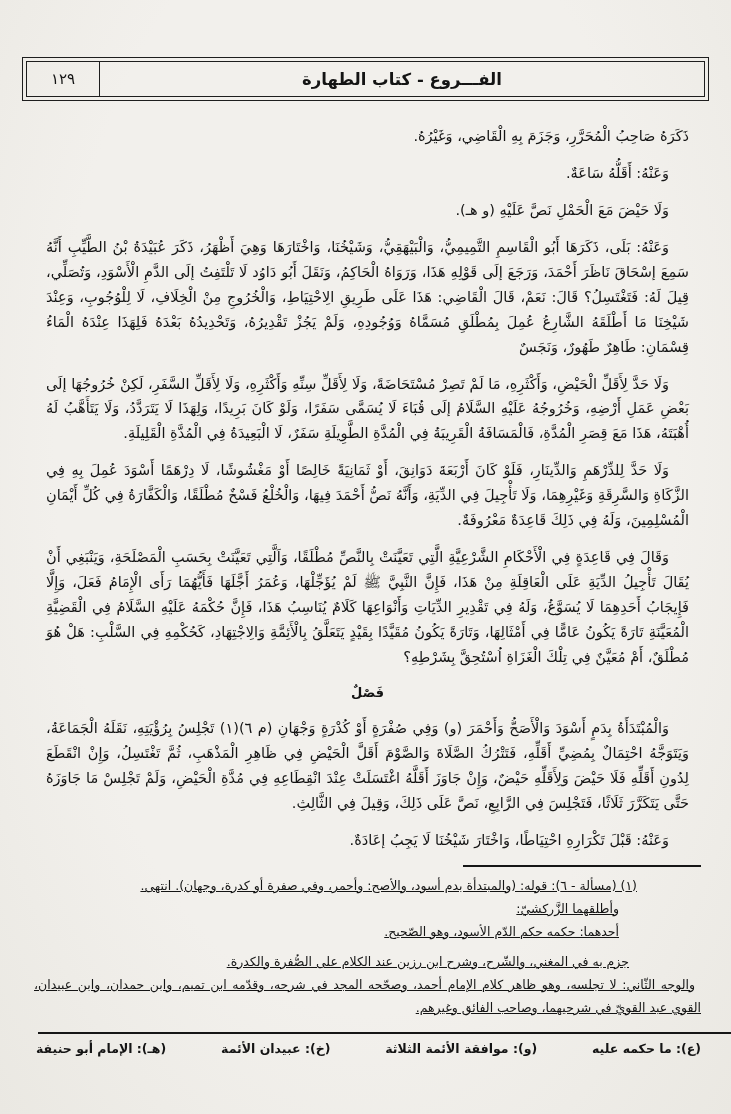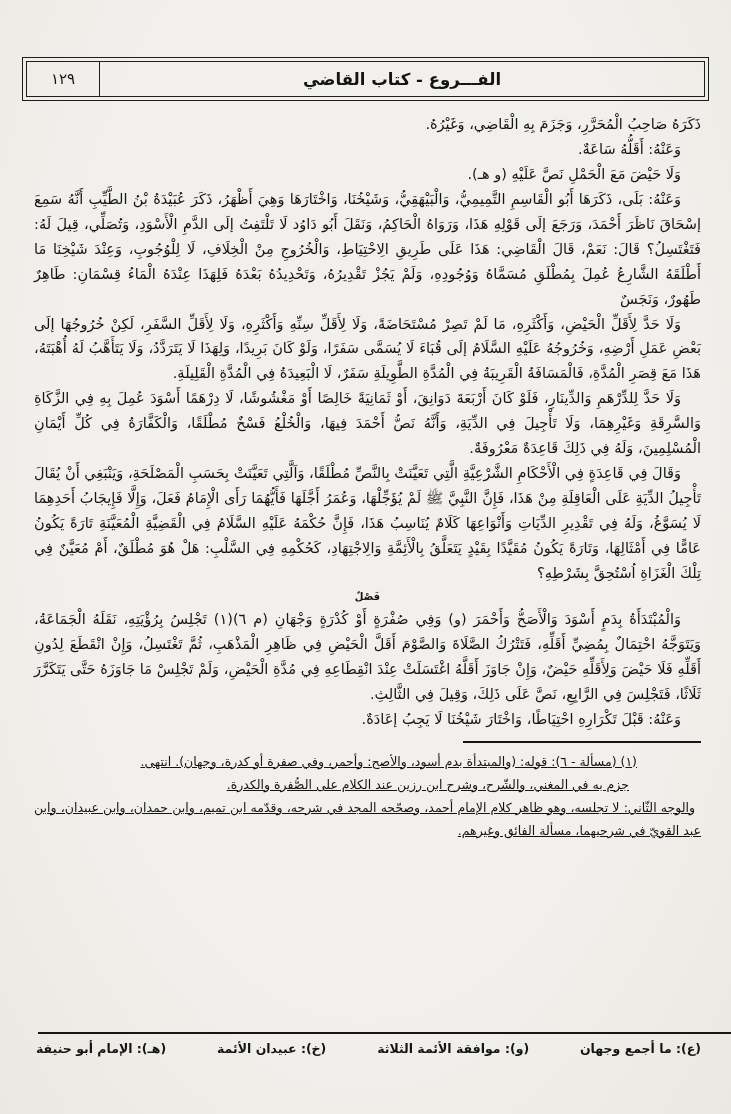--- a/index.html
+++ b/index.html
@@ -50,46 +50,46 @@
     font-weight: normal;
   }
   
   .content {
     padding: 11px 30px 0 34px;
     font-size: 14.5px;
     line-height: 1.72;
     text-align: justify;
   }
   .para {
-    margin: 0;
+    margin: 12px;
     text-indent: 20px;
   }
   .para.no-indent { text-indent: 0; }
   .section-heading {
     text-align: center;
     font-weight: bold;
-    font-size: 10px;
+    font-size: 13px;
     margin: 2px 0;
   }
   
   .footnote-sep {
     width: 238px;
     height: 0;
     border-top: 2px solid #161616;
     margin: 9px 0 7px auto; 
   }
   .footnotes {
     font-size: 12.5px;
     line-height: 1.84;
     text-align: justify;
   }
   .fn { margin: 0; text-decoration: underline; }
   .ind-a { text-indent: 64px; }
   .ind-b { text-indent: 82px; }
-  .ind-c { text-indent: 72px; }
+  .ind-c { text-indent: 72px; margin-top: 7px; }
   .ind-d { text-indent: 12px; }
   .ind-e { text-indent: 6px; }
   
   .footer {
     position: absolute;
     top: 1032px;
     left: 0;
     right: 0;
   }
   .footer-rule {
@@ -108,21 +108,21 @@
     white-space: nowrap;
   }
 </style>
 </head>
 <body>
 
 <div class="page">
 
   <div class="header-outer">
     <div class="header-inner">
-      <div class="header-title">الفـــروع - كتاب القاضي</div>
+      <div class="header-title">الفـــروع - كتاب الطهارة</div>
       <div class="page-num">١٢٩</div>
     </div>
   </div>
 
   <div class="content">
     <p class="para no-indent">ذَكَرَهُ صَاحِبُ الْمُحَرَّرِ، وَجَزَمَ بِهِ الْقَاضِي، وَغَيْرُهُ.</p>
     <p class="para">وَعَنْهُ: أَقَلُّهُ سَاعَةٌ.</p>
     <p class="para">وَلَا حَيْضَ مَعَ الْحَمْلِ نَصَّ عَلَيْهِ (و هـ).</p>
     <p class="para">وَعَنْهُ: بَلَى، ذَكَرَهَا أَبُو الْقَاسِمِ التَّمِيمِيُّ، وَالْبَيْهَقِيُّ، وَشَيْخُنَا، وَاخْتَارَهَا وَهِيَ أَظْهَرُ، ذَكَرَ عُبَيْدَةُ بْنُ الطَّيِّبِ أَنَّهُ سَمِعَ إسْحَاقَ نَاظَرَ أَحْمَدَ، وَرَجَعَ إلَى قَوْلِهِ هَذَا، وَرَوَاهُ الْحَاكِمُ، وَنَقَلَ أَبُو دَاوُد لَا تَلْتَفِتُ إلَى الدَّمِ الْأَسْوَدِ، وَتُصَلِّي، قِيلَ لَهُ: فَتَغْتَسِلُ؟ قَالَ: نَعَمْ، قَالَ الْقَاضِي: هَذَا عَلَى طَرِيقِ الِاحْتِيَاطِ، وَالْخُرُوجِ مِنْ الْخِلَافِ، لَا لِلْوُجُوبِ، وَعِنْدَ شَيْخِنَا مَا أَطْلَقَهُ الشَّارِعُ عُمِلَ بِمُطْلَقِ مُسَمَّاهُ وَوُجُودِهِ، وَلَمْ يَجُزْ تَقْدِيرُهُ، وَتَحْدِيدُهُ بَعْدَهُ فَلِهَذَا عِنْدَهُ الْمَاءُ قِسْمَانِ: طَاهِرٌ طَهُورٌ، وَنَجَسٌ</p>
     <p class="para">وَلَا حَدَّ لِأَقَلِّ الْحَيْضِ، وَأَكْثَرِهِ، مَا لَمْ تَصِرْ مُسْتَحَاضَةً، وَلَا لِأَقَلِّ سِنِّهِ وَأَكْثَرِهِ، وَلَا لِأَقَلِّ السَّفَرِ، لَكِنْ خُرُوجُهَا إلَى بَعْضِ عَمَلِ أَرْضِهِ، وَخُرُوجُهُ عَلَيْهِ السَّلَامُ إلَى قُبَاءَ لَا يُسَمَّى سَفَرًا، وَلَوْ كَانَ بَرِيدًا، وَلِهَذَا لَا يَتَرَدَّدُ، وَلَا يَتَأَهَّبُ لَهُ أُهْبَتَهُ، هَذَا مَعَ قِصَرِ الْمُدَّةِ، فَالْمَسَافَةُ الْقَرِيبَةُ فِي الْمُدَّةِ الطَّوِيلَةِ سَفَرٌ، لَا الْبَعِيدَةُ فِي الْمُدَّةِ الْقَلِيلَةِ.</p>
@@ -130,28 +130,30 @@
     <p class="para">وَقَالَ فِي قَاعِدَةٍ فِي الْأَحْكَامِ الشَّرْعِيَّةِ الَّتِي تَعَيَّنَتْ بِالنَّصِّ مُطْلَقًا، وَاَلَّتِي تَعَيَّنَتْ بِحَسَبِ الْمَصْلَحَةِ، وَيَنْبَغِي أَنْ يُقَالَ تَأْجِيلُ الدِّيَةِ عَلَى الْعَاقِلَةِ مِنْ هَذَا، فَإِنَّ النَّبِيَّ ﷺ لَمْ يُؤَجِّلْهَا، وَعُمَرُ أَجَّلَهَا فَأَيُّهُمَا رَأَى الْإِمَامُ فَعَلَ، وَإِلَّا فَإِيجَابُ أَحَدِهِمَا لَا يُسَوَّغُ، وَلَهُ فِي تَقْدِيرِ الدِّيَاتِ وَأَنْوَاعِهَا كَلَامٌ يُنَاسِبُ هَذَا، فَإِنَّ حُكْمَهُ عَلَيْهِ السَّلَامُ فِي الْقَضِيَّةِ الْمُعَيَّنَةِ تَارَةً يَكُونُ عَامًّا فِي أَمْثَالِهَا، وَتَارَةً يَكُونُ مُقَيَّدًا بِقَيْدٍ يَتَعَلَّقُ بِالْأَئِمَّةِ وَالِاجْتِهَادِ، كَحُكْمِهِ فِي السَّلْبِ: هَلْ هُوَ مُطْلَقٌ، أَمْ مُعَيَّنٌ فِي تِلْكَ الْغَزَاةِ اُسْتُحِقَّ بِشَرْطِهِ؟</p>
 
     <div class="section-heading">فَصْلٌ</div>
 
     <p class="para">وَالْمُبْتَدَأَةُ بِدَمٍ أَسْوَدَ وَالْأَصَحُّ وَأَحْمَرَ (و) وَفِي صُفْرَةٍ أَوْ كُدْرَةٍ وَجْهَانِ (م ٦)(١) تَجْلِسُ بِرُؤْيَتِهِ، نَقَلَهُ الْجَمَاعَةُ، وَيَتَوَجَّهُ احْتِمَالٌ بِمُضِيِّ أَقَلِّهِ، فَتَتْرُكُ الصَّلَاةَ وَالصَّوْمَ أَقَلَّ الْحَيْضِ فِي ظَاهِرِ الْمَذْهَبِ، ثُمَّ تَغْتَسِلُ، وَإِنْ انْقَطَعَ لِدُونِ أَقَلِّهِ فَلَا حَيْضَ وَلِأَقَلِّهِ حَيْضٌ، وَإِنْ جَاوَزَ أَقَلَّهُ اغْتَسَلَتْ عِنْدَ انْقِطَاعِهِ فِي مُدَّةِ الْحَيْضِ، وَلَمْ تَجْلِسْ مَا جَاوَزَهُ حَتَّى يَتَكَرَّرَ ثَلَاثًا، فَتَجْلِسَ فِي الرَّابِعِ، نَصَّ عَلَى ذَلِكَ، وَقِيلَ فِي الثَّالِثِ.</p>
     <p class="para">وَعَنْهُ: قَبْلَ تَكْرَارِهِ احْتِيَاطًا، وَاخْتَارَ شَيْخُنَا لَا يَجِبُ إعَادَةٌ.</p>
 
     <div class="footnote-sep"></div>
     <div class="footnotes">
       <div class="fn ind-a">(١) (مسألة - ٦): قوله: (والمبتدأة بدم أسود، والأصح: وأحمر، وفي صفرة أو كدرة، وجهان). انتهى.</div>
+      <div class="fn ind-b">وأطلقهما الزَّركشيّ:</div>
+      <div class="fn ind-b">أحدهما: حكمه حكم الدّم الأسود، وهو الصّحيح.</div>
       <div class="fn ind-c">جزم به في المغني، والشّرح، وشرح ابن رزين عند الكلام على الصُّفرة والكدرة.</div>
-      <div class="fn ind-e">والوجه الثّاني: لا تجلسه، وهو ظاهر كلام الإمام أحمد، وصحّحه المجد في شرحه، وقدّمه ابن تميم، وابن حمدان، وابن عبيدان، وابن عبد القويّ في شرحيهما، مسألة الفائق وغيرهم.</div>
+      <div class="fn ind-e">والوجه الثّاني: لا تجلسه، وهو ظاهر كلام الإمام أحمد، وصحّحه المجد في شرحه، وقدّمه ابن تميم، وابن حمدان، وابن عبيدان، القوي عبد القويّ في شرحيهما، وصاحب الفائق وغيرهم.</div>
     </div>
   </div>
 
   <div class="footer">
     <div class="footer-rule"></div>
     <div class="legend">
-      <span class="legend-item">(ع): ما أجمع وجهان</span>
+      <span class="legend-item">(ع): ما حكمه عليه</span>
       <span class="legend-item">(و): موافقة الأئمة الثلاثة</span>
       <span class="legend-item">(خ): عبيدان الأئمة</span>
       <span class="legend-item">(هـ): الإمام أبو حنيفة</span>
     </div>
   </div>
 
 </div>
 
 </body></html>

